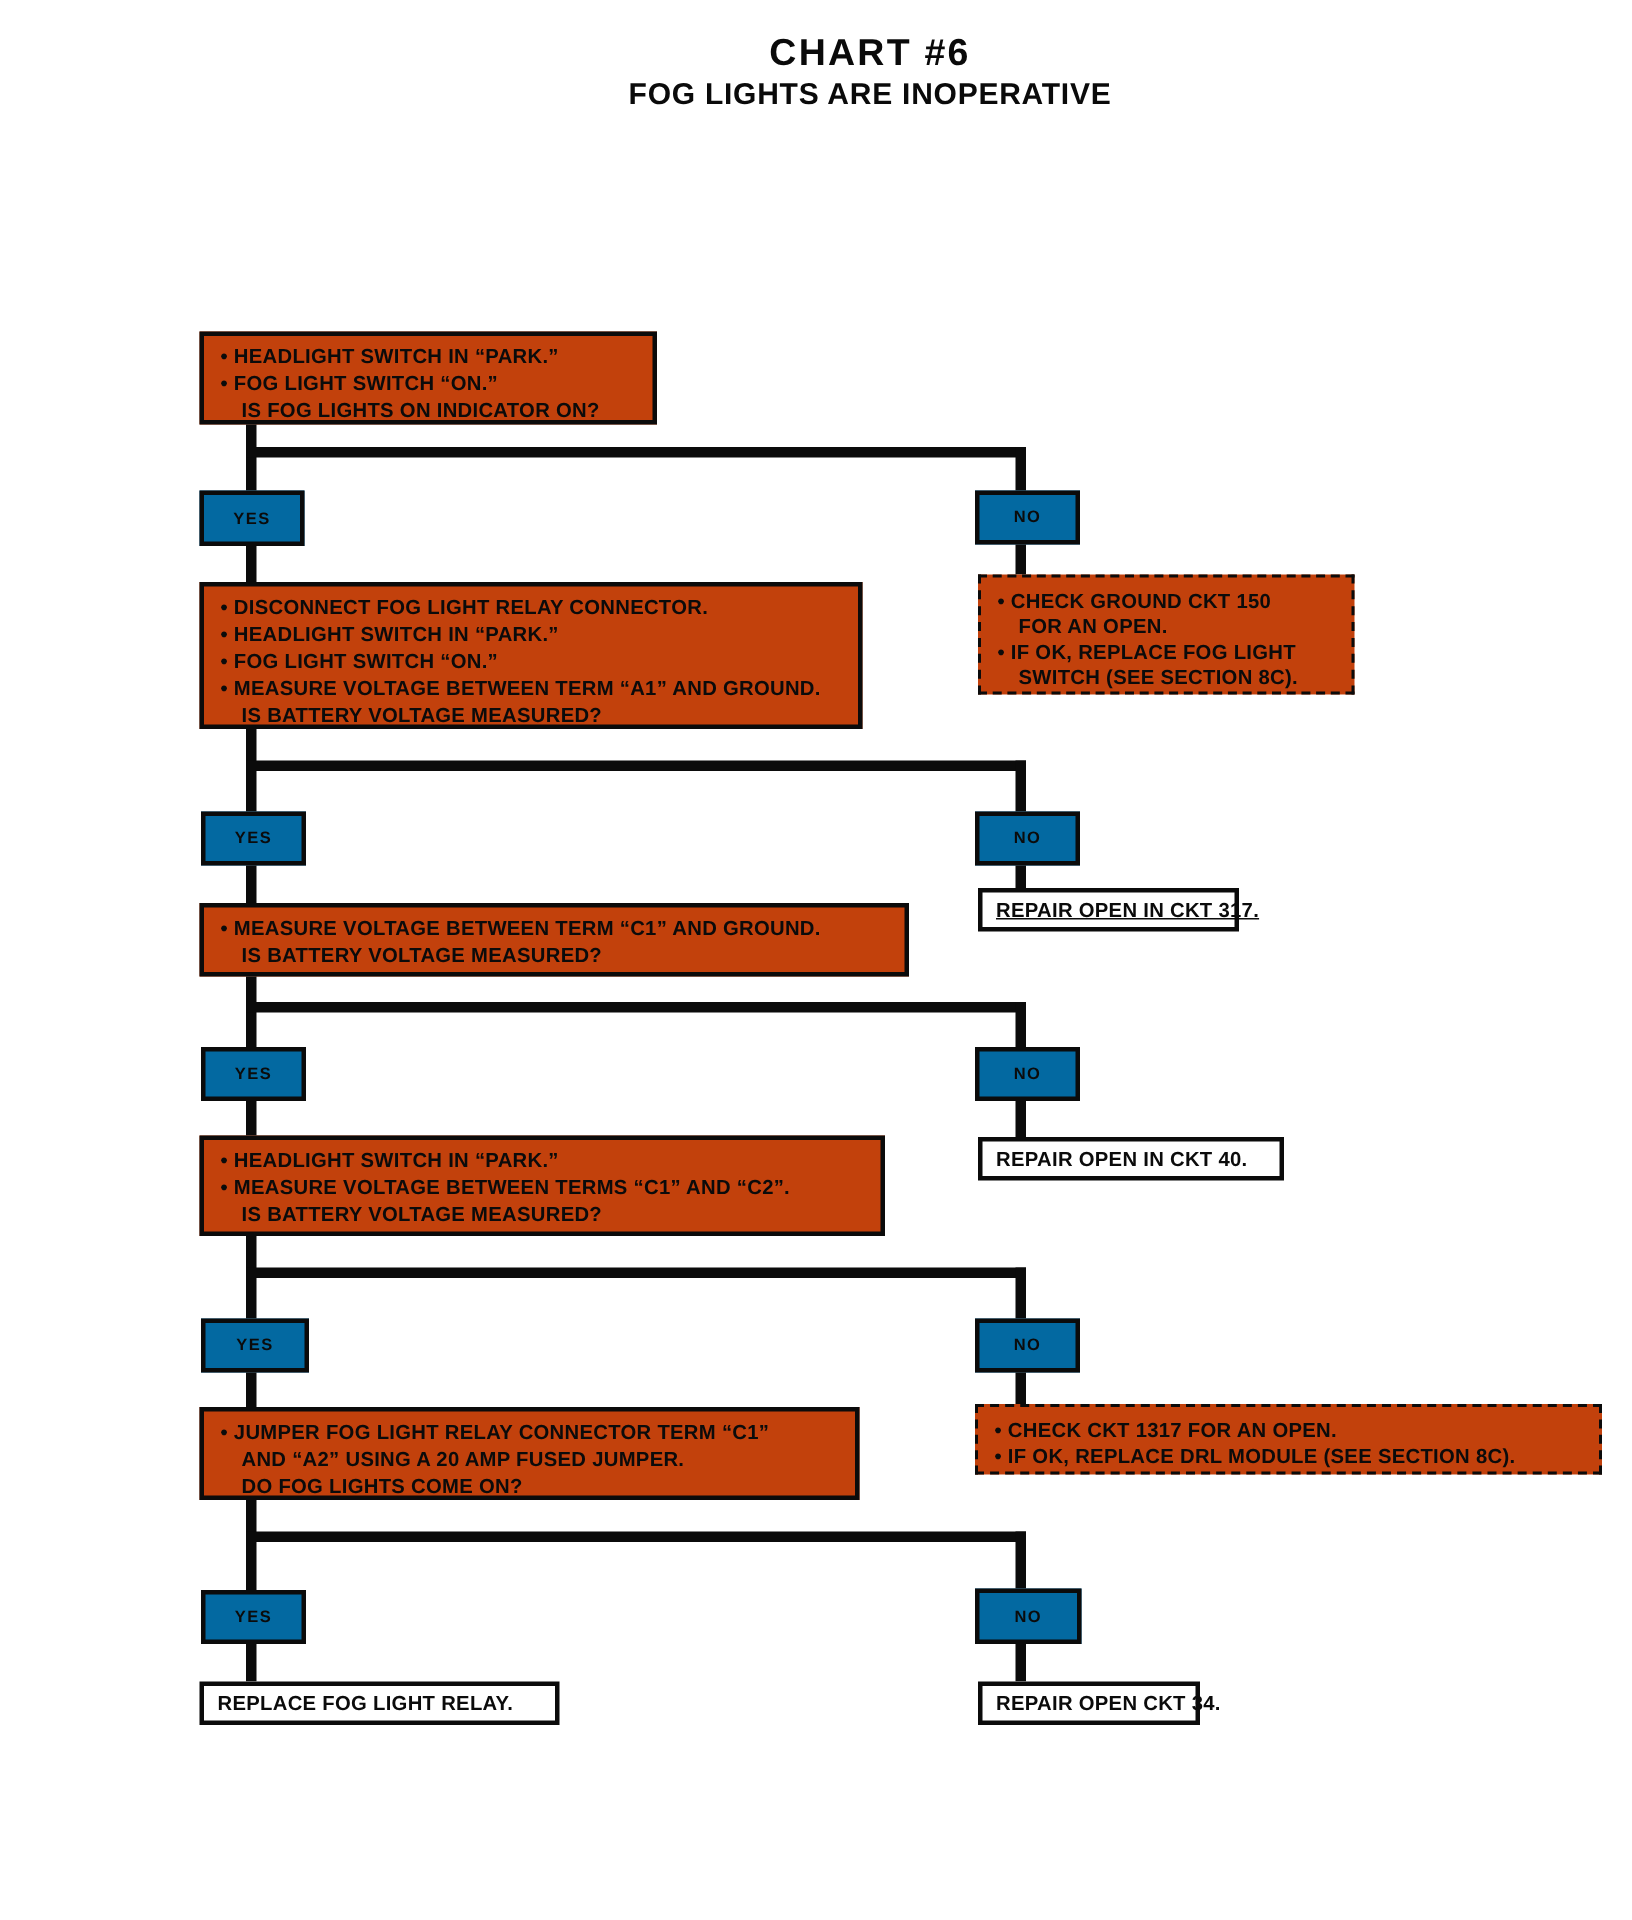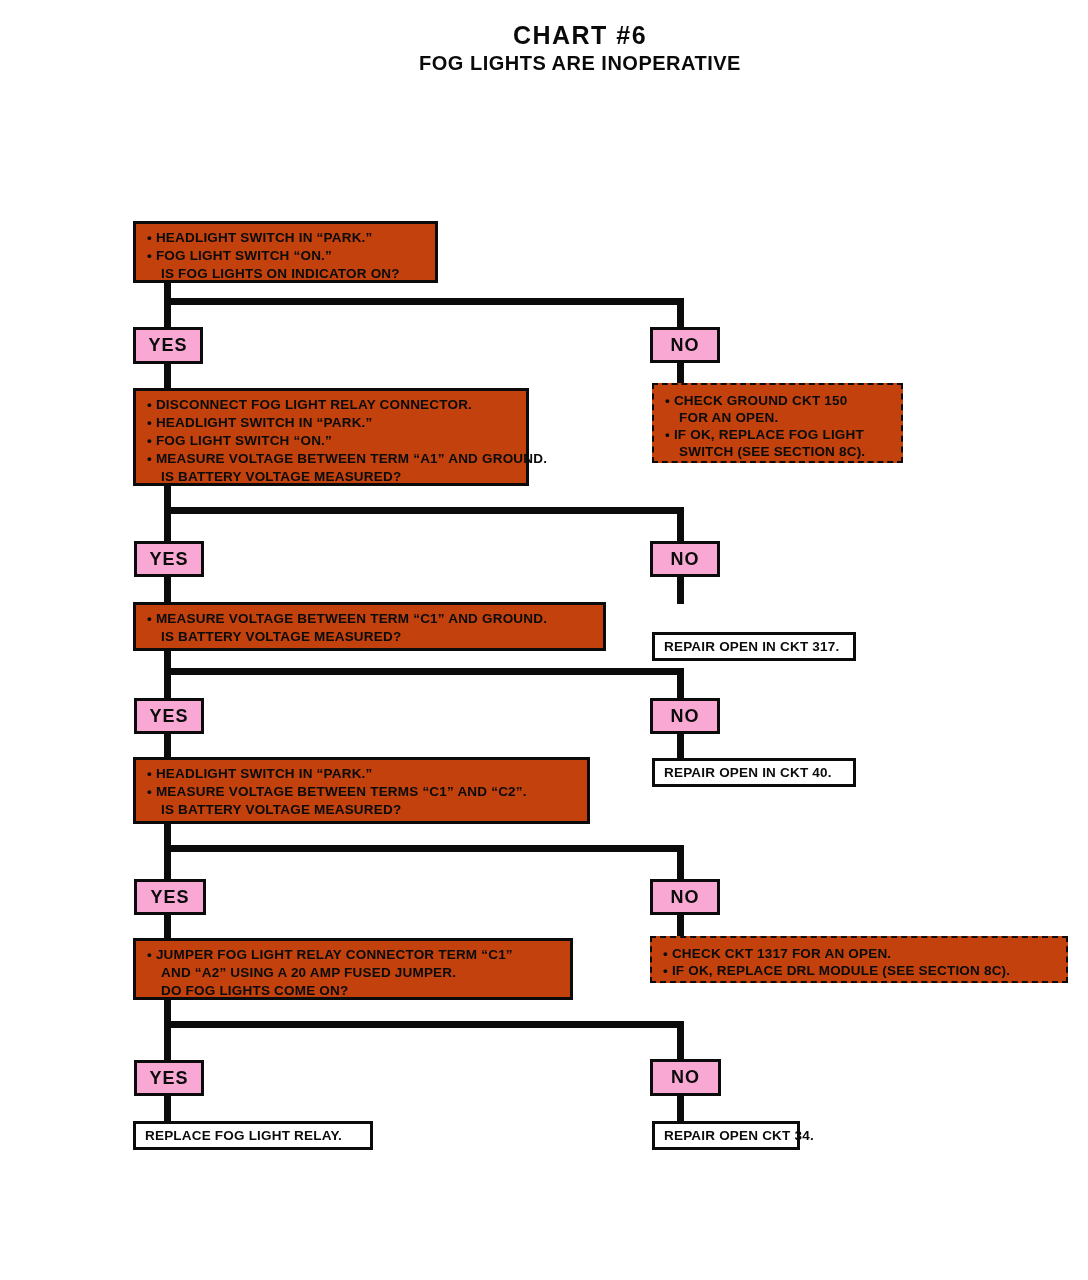--- a/index.html
+++ b/index.html
@@ -46,26 +46,26 @@
     white-space: nowrap;
   }
   .node.dashed {
     border: 2px dashed #0b0b0b;
     line-height: 17px;
     padding-top: 7px;
   }
   .node .cont { padding-left: 14px; }
   .yn {
     position: absolute;
-    background: #f9a8d4;
+    background: #0369a1;
     border: 3px solid #0b0b0b;
     display: flex;
     align-items: center;
     justify-content: center;
-    font-size: 18px;
+    font-size: 11px;
     letter-spacing: 1px;
   }
   .term {
     position: absolute;
     background: #ffffff;
     border: 3px solid #0b0b0b;
     display: flex;
     align-items: center;
     font-size: 13.5px;
     letter-spacing: 0.2px;
@@ -107,21 +107,21 @@
   <div class="line" style="left:164px; top:364px; width:7px; height:24px;"></div>
   <div class="line" style="left:677px; top:363px; width:7px; height:20px;"></div>
 
   <div class="node dashed" style="left:652px; top:383px; width:251px; height:80px;">
     <div>• CHECK GROUND CKT 150</div>
     <div class="cont">FOR AN OPEN.</div>
     <div>• IF OK, REPLACE FOG LIGHT</div>
     <div class="cont">SWITCH (SEE SECTION 8C).</div>
   </div>
 
-  <div class="node" style="left:133px; top:388px; width:396px; height:98px;">
+  <div class="node" style="left:133px; top:388px; width:442px; height:98px;">
     <div>• DISCONNECT FOG LIGHT RELAY CONNECTOR.</div>
     <div>• HEADLIGHT SWITCH IN “PARK.”</div>
     <div>• FOG LIGHT SWITCH “ON.”</div>
     <div>• MEASURE VOLTAGE BETWEEN TERM “A1” AND GROUND.</div>
     <div class="cont">IS BATTERY VOLTAGE MEASURED?</div>
   </div>
 
   <div class="line" style="left:164px; top:486px; width:7px; height:55px;"></div>
   <div class="line" style="left:164px; top:507px; width:520px; height:7px;"></div>
   <div class="line" style="left:677px; top:507px; width:7px; height:34px;"></div>
@@ -129,21 +129,21 @@
   <div class="yn" style="left:134px; top:541px; width:70px; height:36px;">
     <span>YES</span>
   </div>
   <div class="yn" style="left:650px; top:541px; width:70px; height:36px;">
     <span>NO</span>
   </div>
 
   <div class="line" style="left:164px; top:577px; width:7px; height:25px;"></div>
   <div class="line" style="left:677px; top:577px; width:7px; height:27px;"></div>
 
-  <div class="term" style="left:652px; top:632px; width:204px; height:29px;">
+  <div class="term" style="left:652px; top:592px; width:174px; height:29px;text-decoration:underline;">
     <span>REPAIR OPEN IN CKT 317.</span>
   </div>
 
   <div class="node" style="left:133px; top:602px; width:473px; height:49px;">
     <div>• MEASURE VOLTAGE BETWEEN TERM “C1” AND GROUND.</div>
     <div class="cont">IS BATTERY VOLTAGE MEASURED?</div>
   </div>
 
   <div class="line" style="left:164px; top:651px; width:7px; height:47px;"></div>
   <div class="line" style="left:164px; top:668px; width:520px; height:7px;"></div>

